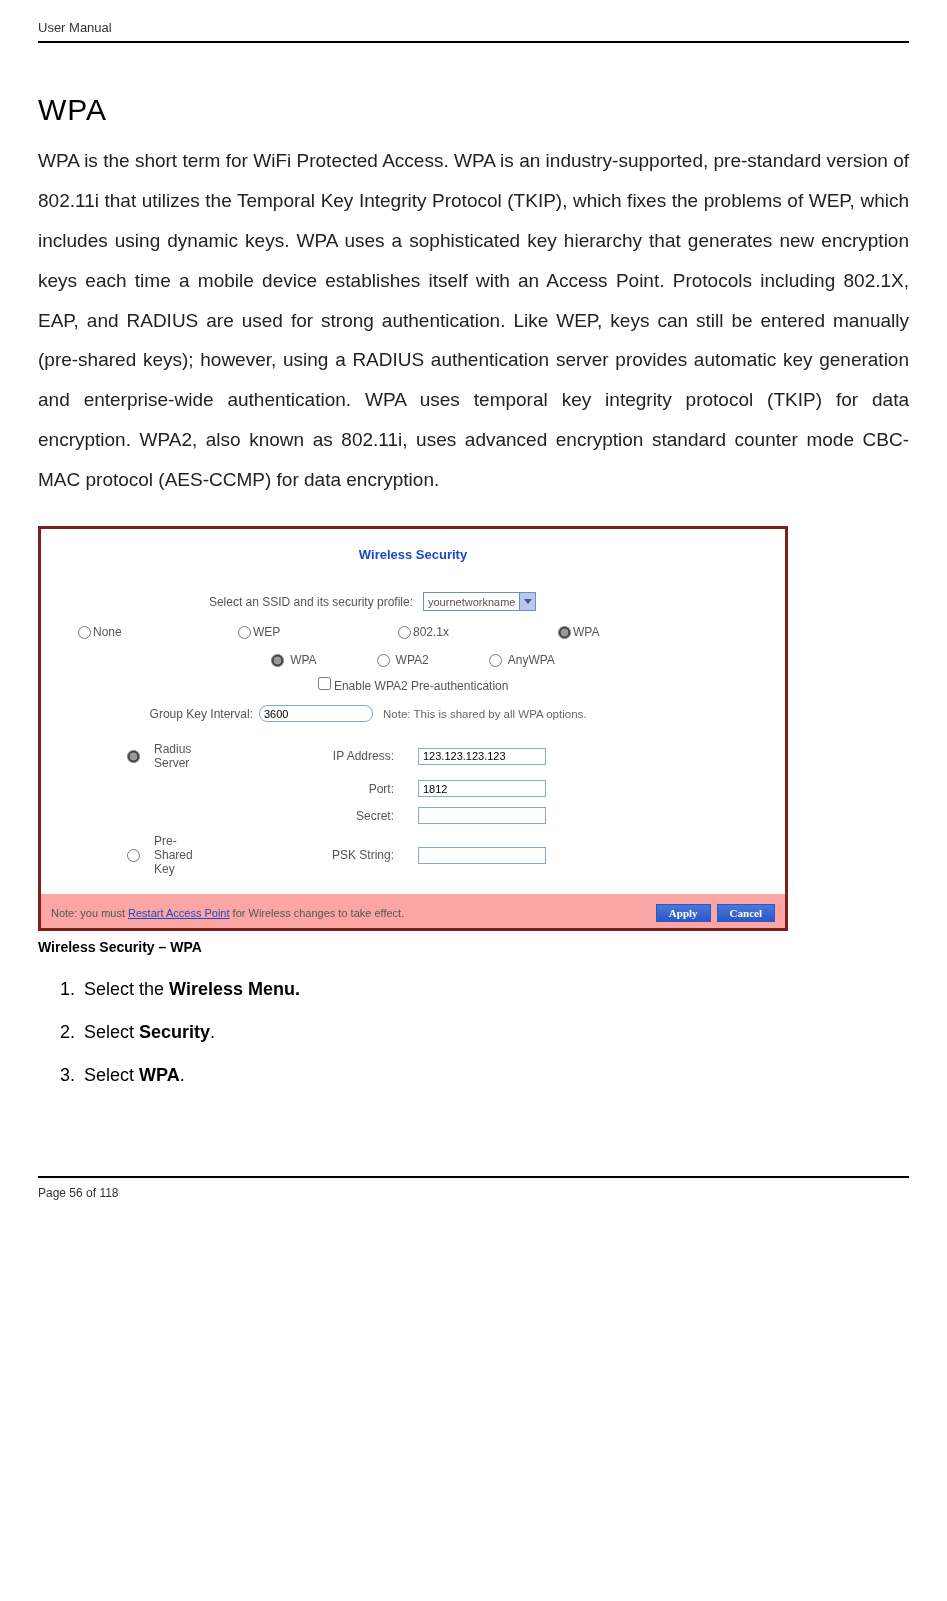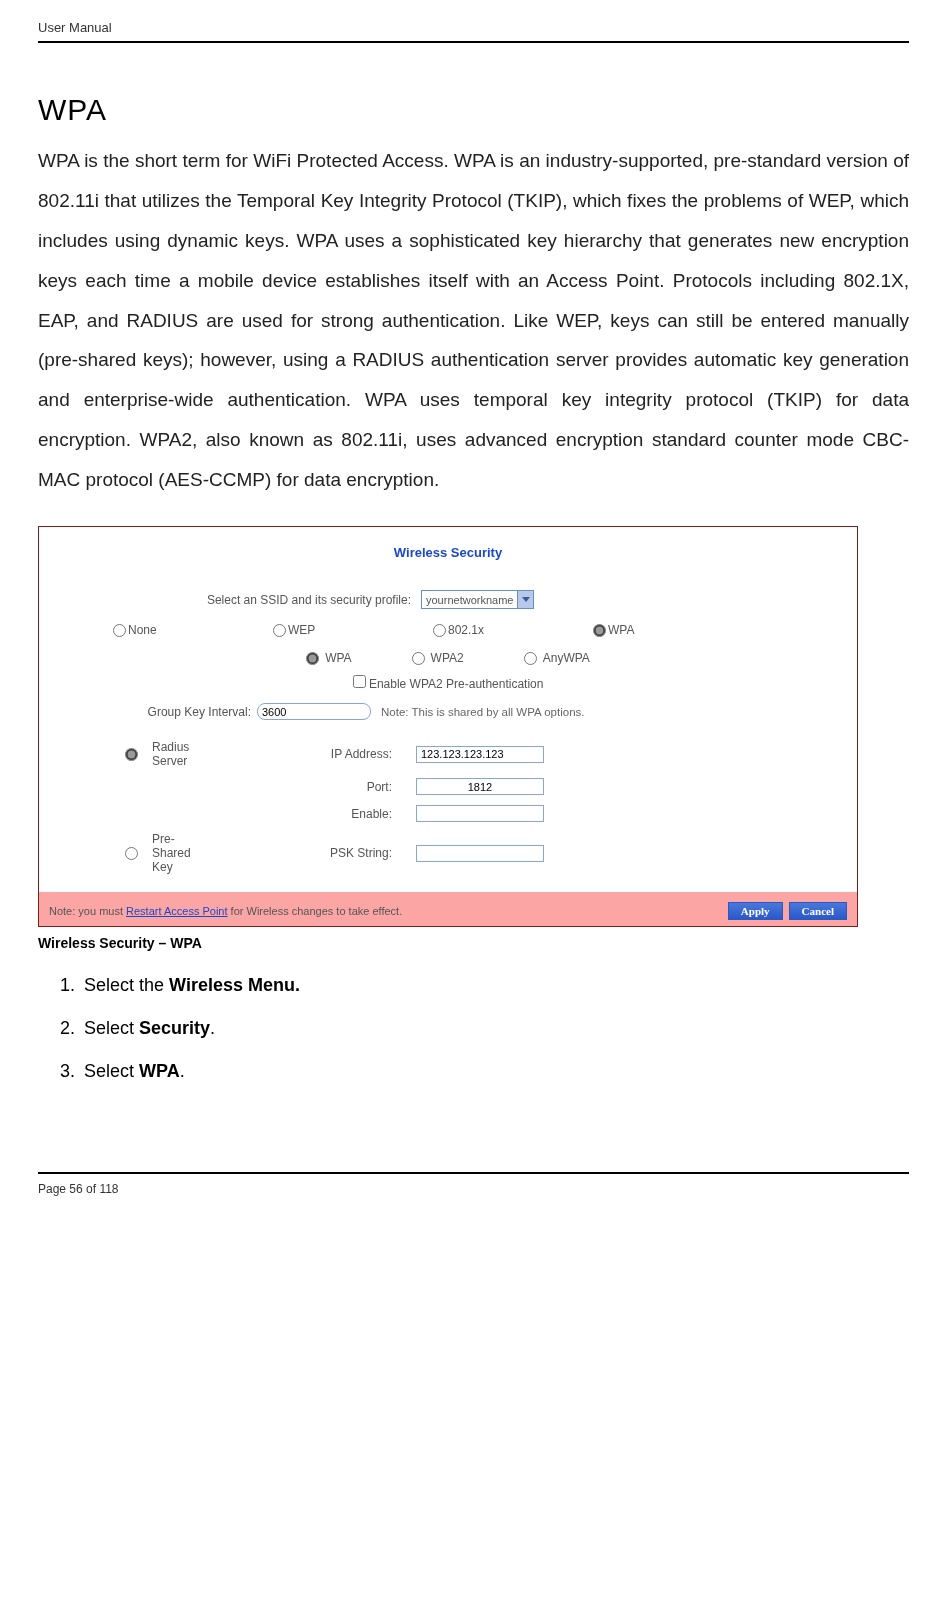--- a/index.html
+++ b/index.html
@@ -30,22 +30,22 @@
     letter-spacing: 1px;
   }
   .body-para {
     font-size: 19px;
     line-height: 2.1;
     text-align: justify;
     color: #222;
     margin: 0 0 26px 0;
   }
   .screenshot-box {
-    border: 1px solid #7f1d1d;
-    width: 820px;
+    border: 3px solid #7f1d1d;
+    width: 750px;
     font-family: Tahoma, Verdana, sans-serif;
     font-size: 12px;
     color: #555;
     padding-bottom: 0;
   }
   .ws-title {
     text-align: center;
     color: #1a48c8;
     font-weight: bold;
     font-size: 13px;
@@ -234,25 +234,25 @@
       <div class="col1">
           <input type="radio" name="auth" checked="" style="">
           <span>Radius Server</span>
         </div>
       <div class="col2">IP Address:</div>
       <input class="input-box" style="width: 128px;" value="123.123.123.123">
     </div>
     <div class="sub-row">
       <div class="col1"></div>
       <div class="col2">Port:</div>
-      <input class="input-box" style="width: 128px; text-align: center;" value="1812">
+      <input class="input-box" style="width: 128px;" value="1812">
     </div>
     <div class="sub-row">
       <div class="col1"></div>
-      <div class="col2">Enable:</div>
+      <div class="col2">Secret:</div>
       <input class="input-box" style="width: 128px;" value="">
     </div>
     <div class="sub-row" style="padding-bottom:6px;">
       <div class="col1">
           <input type="radio" name="auth" style="">
           <span>Pre-Shared Key</span>
         </div>
       <div class="col2">PSK String:</div>
       <input class="input-box" style="width: 128px;" value="">
     </div>

